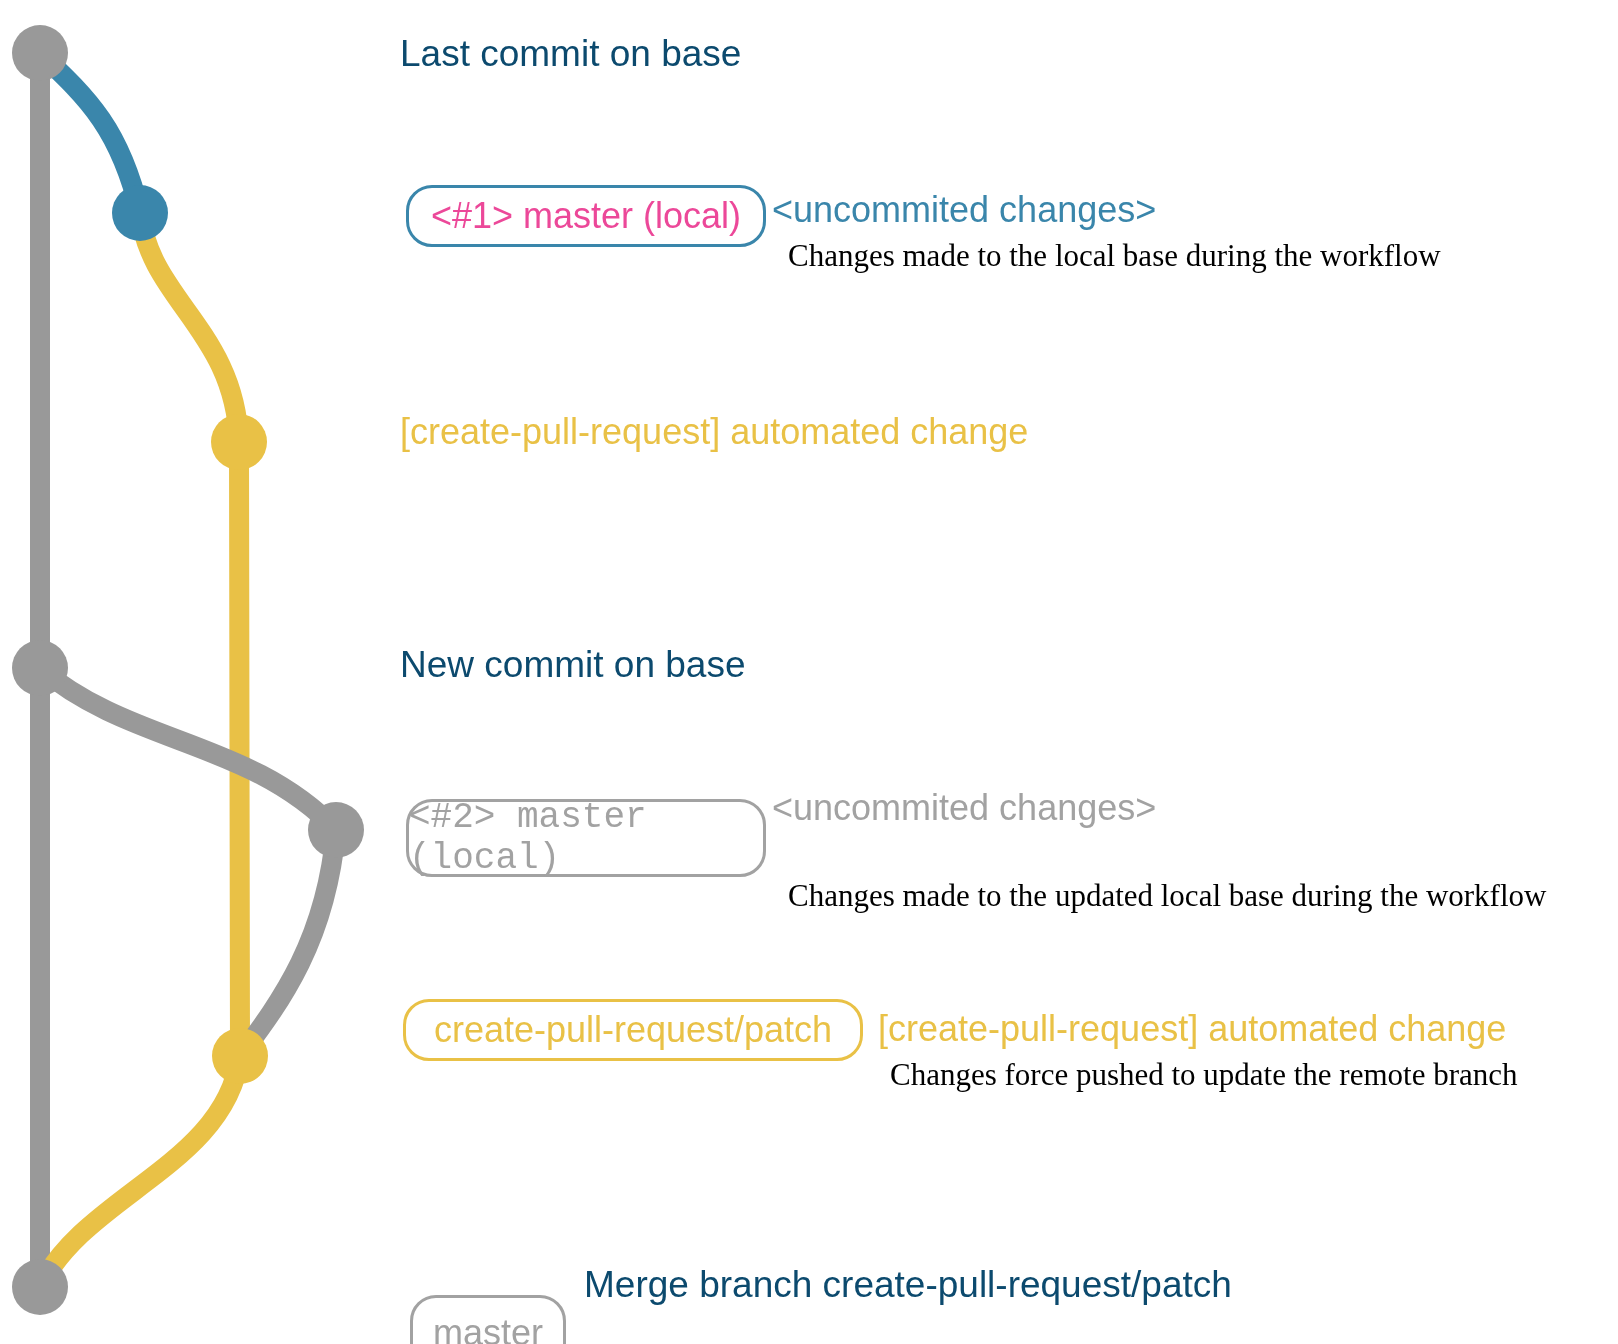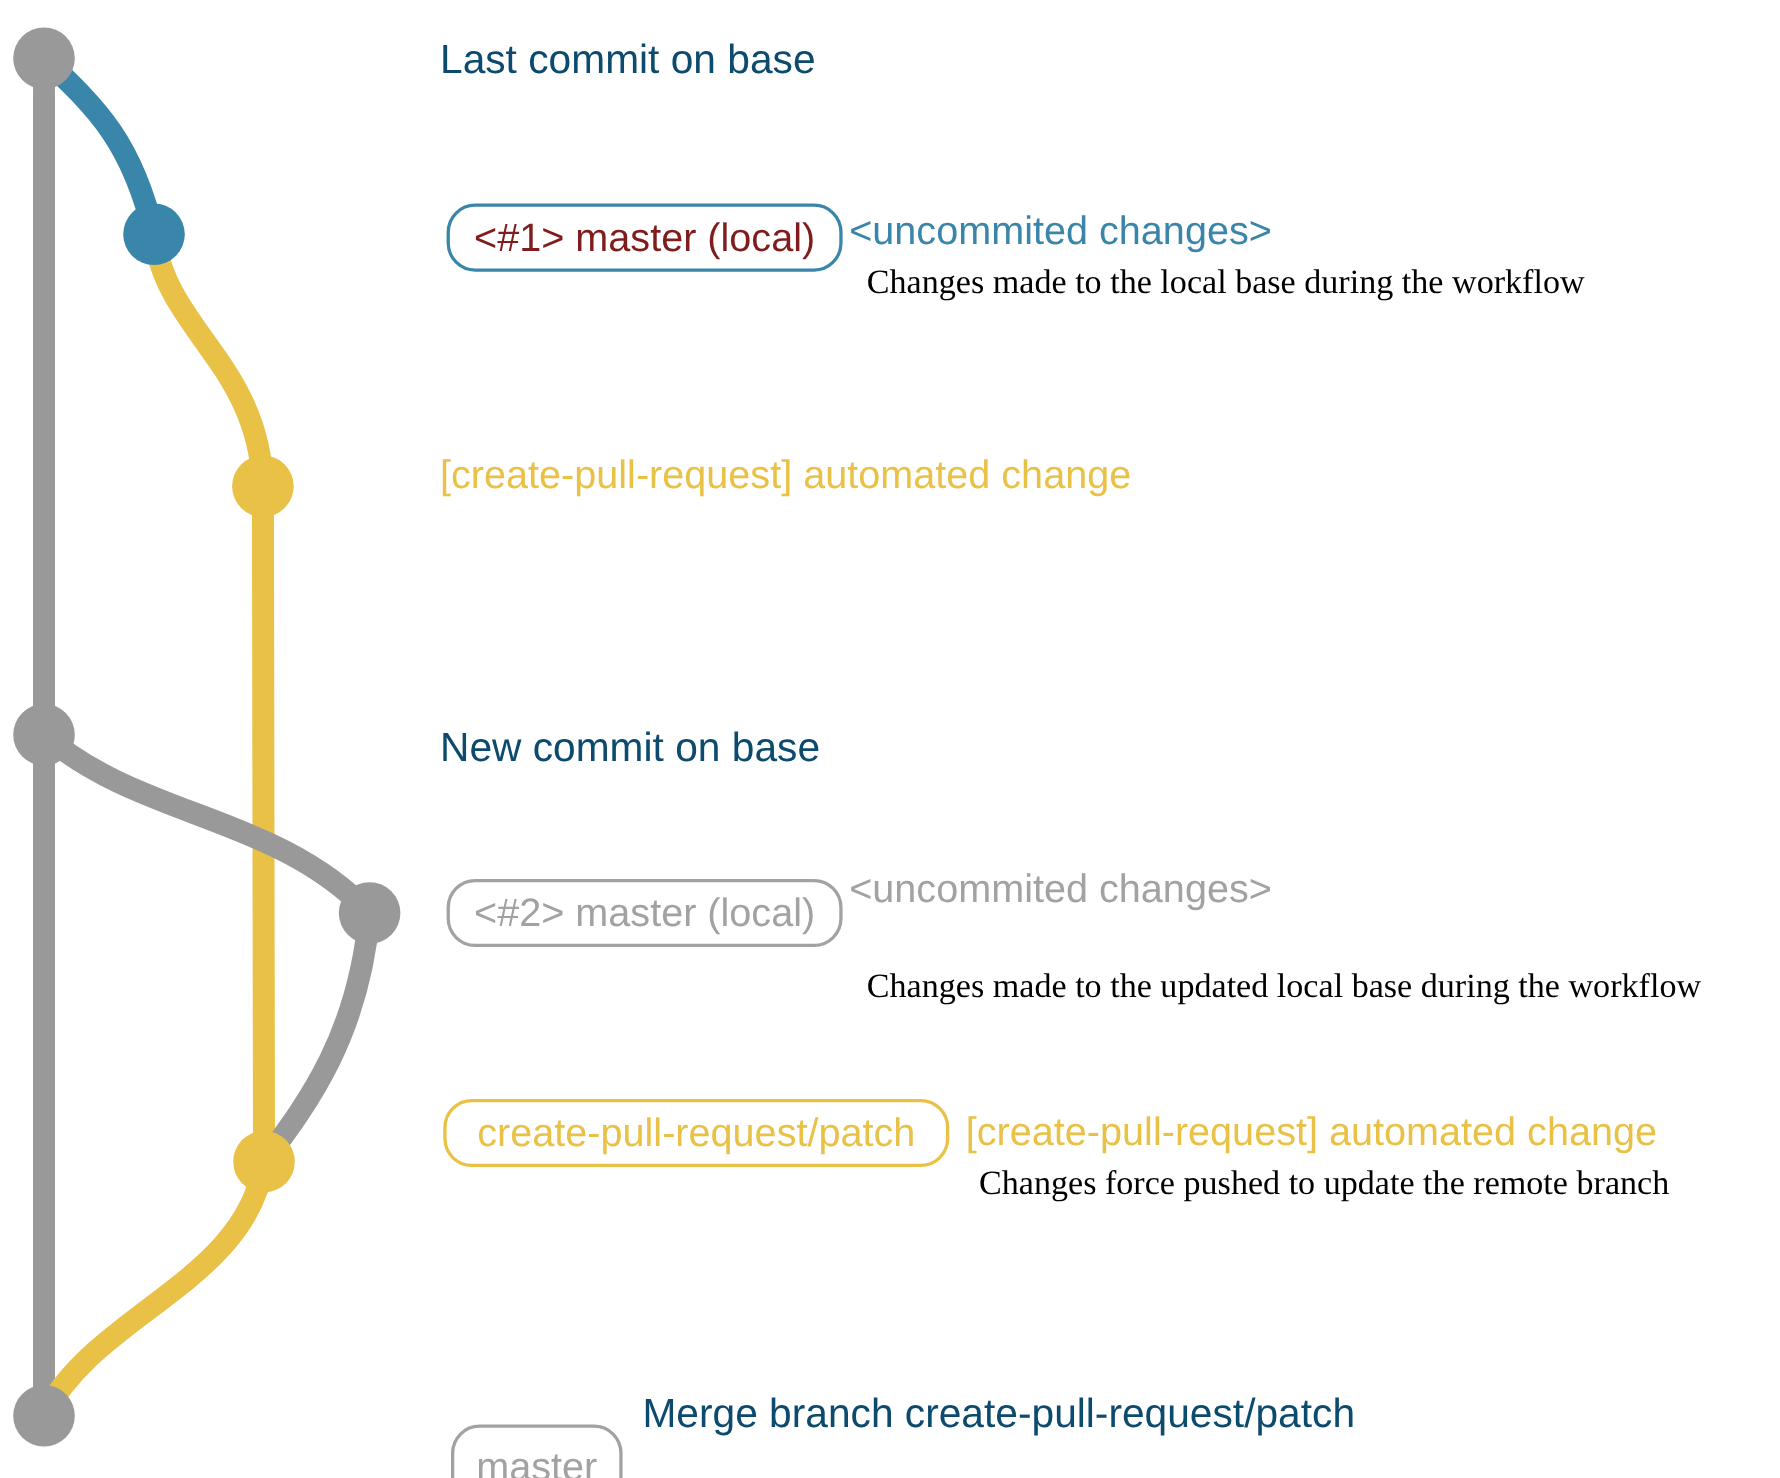--- a/index.html
+++ b/index.html
@@ -22,21 +22,21 @@
     font-size:31px;
   }
   .badge{
     position:absolute;
     display:flex;align-items:center;justify-content:center;
     border-radius:26px;
     font-size:36px;
     background:#ffffff;
     box-sizing:border-box;
   }
-  .badge-blue{border:3px solid #3a86ab;color:#7f1d1d;}
+  .badge-blue{border:3px solid #3a86ab;color:#ec4899;}
   .badge-gray{border:3px solid #a2a2a2;color:#a2a2a2;}
   .badge-yellow{border:3px solid #e9c146;color:#e9c146;text-align:center;}
 </style>
 </head>
 <body>
 
 <div id="stage">
 
   <svg id="graph-svg" width="1618" height="1344" viewBox="0 0 1618 1344">
       <path d="M 40 53 L 40 1287" fill="none" stroke="#999999" stroke-width="20" stroke-linecap="round"></path>
@@ -58,23 +58,23 @@
   <div class="abs gray-heading" style="left:400px;top:33px;">Last commit on base</div>
 
   <div class="badge badge-blue" style="left:406px;top:185px;width:360px;height:62px;">
     <span>&lt;#1&gt; master (local)</span>
   </div>
   <div class="abs blue-text" style="left:772px;top:189px;">&lt;uncommited changes&gt;</div>
   <div class="abs caption" style="left:788px;top:238px;">Changes made to the local base during the workflow</div>
 
   <div class="abs yellow-text" style="left:400px;top:411px;">[create-pull-request] automated change</div>
 
-  <div class="abs gray-heading" style="left:400px;top:659px;">New commit on base</div>
+  <div class="abs gray-heading" style="left:400px;top:644px;">New commit on base</div>
 
-  <div class="badge badge-gray" style="left:406px;top:799px;width:360px;height:62px;">
+  <div class="badge badge-gray" style="left:406px;top:799px;width:360px;height:78px;font-family:Liberation Mono, monospace;">
     <span>&lt;#2&gt; master (local)</span>
   </div>
   <div class="abs gray-text" style="left:772px;top:787px;">&lt;uncommited changes&gt;</div>
   <div class="abs caption" style="left:788px;top:836px;margin-top:42px;">Changes made to the updated local base during the workflow</div>
 
   <div class="badge badge-yellow" style="left:403px;top:999px;width:460px;height:62px;">
     <span>create-pull-request/patch</span>
   </div>
   <div class="abs yellow-text" style="left:878px;top:1008px;">[create-pull-request] automated change</div>
   <div class="abs caption" style="left:890px;top:1057px;">Changes force pushed to update the remote branch</div>

